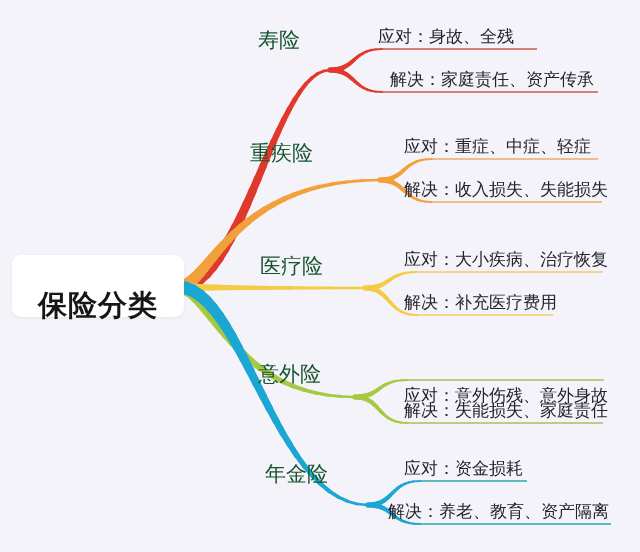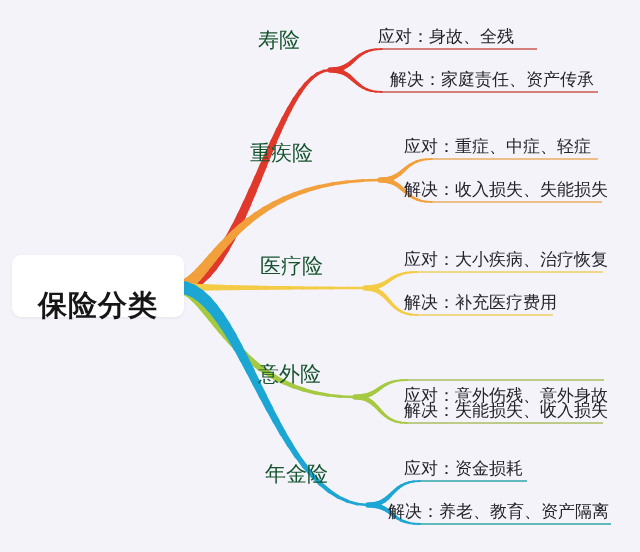--- a/index.html
+++ b/index.html
@@ -366,19 +366,19 @@
       <div class="leaf-label" style="left: 378px; top: 25px;">应对：身故、全残</div>
       <div class="leaf-label" style="left: 390px; top: 68px;">解决：家庭责任、资产传承</div>
       <div class="branch-label" style="left: 250px; top: 139px;">重疾险</div>
       <div class="leaf-label" style="left: 404px; top: 135px;">应对：重症、中症、轻症</div>
       <div class="leaf-label" style="left: 404px; top: 178px;">解决：收入损失、失能损失</div>
       <div class="branch-label" style="left: 260px; top: 252px;">医疗险</div>
       <div class="leaf-label" style="left: 404px; top: 248px;">应对：大小疾病、治疗恢复</div>
       <div class="leaf-label" style="left: 404px; top: 291px;">解决：补充医疗费用</div>
       <div class="branch-label" style="left: 235px; top: 360px; margin-left: 23px;">意外险</div>
       <div class="leaf-label" style="left: 404px; top: 356px; margin-top: 28px;">应对：意外伤残、意外身故</div>
-      <div class="leaf-label" style="left: 404px; top: 399px;">解决：失能损失、收入损失</div>
+      <div class="leaf-label" style="left: 404px; top: 399px;">解决：失能损失、家庭责任</div>
       <div class="branch-label" style="left: 265px; top: 460px;">年金险</div>
       <div class="leaf-label" style="left: 404px; top: 457px;">应对：资金损耗</div>
       <div class="leaf-label" style="left: 388px; top: 500px; text-align: right;">解决：养老、教育、资产隔离</div>
     </div>
 
 </div>
 
 </body></html>

